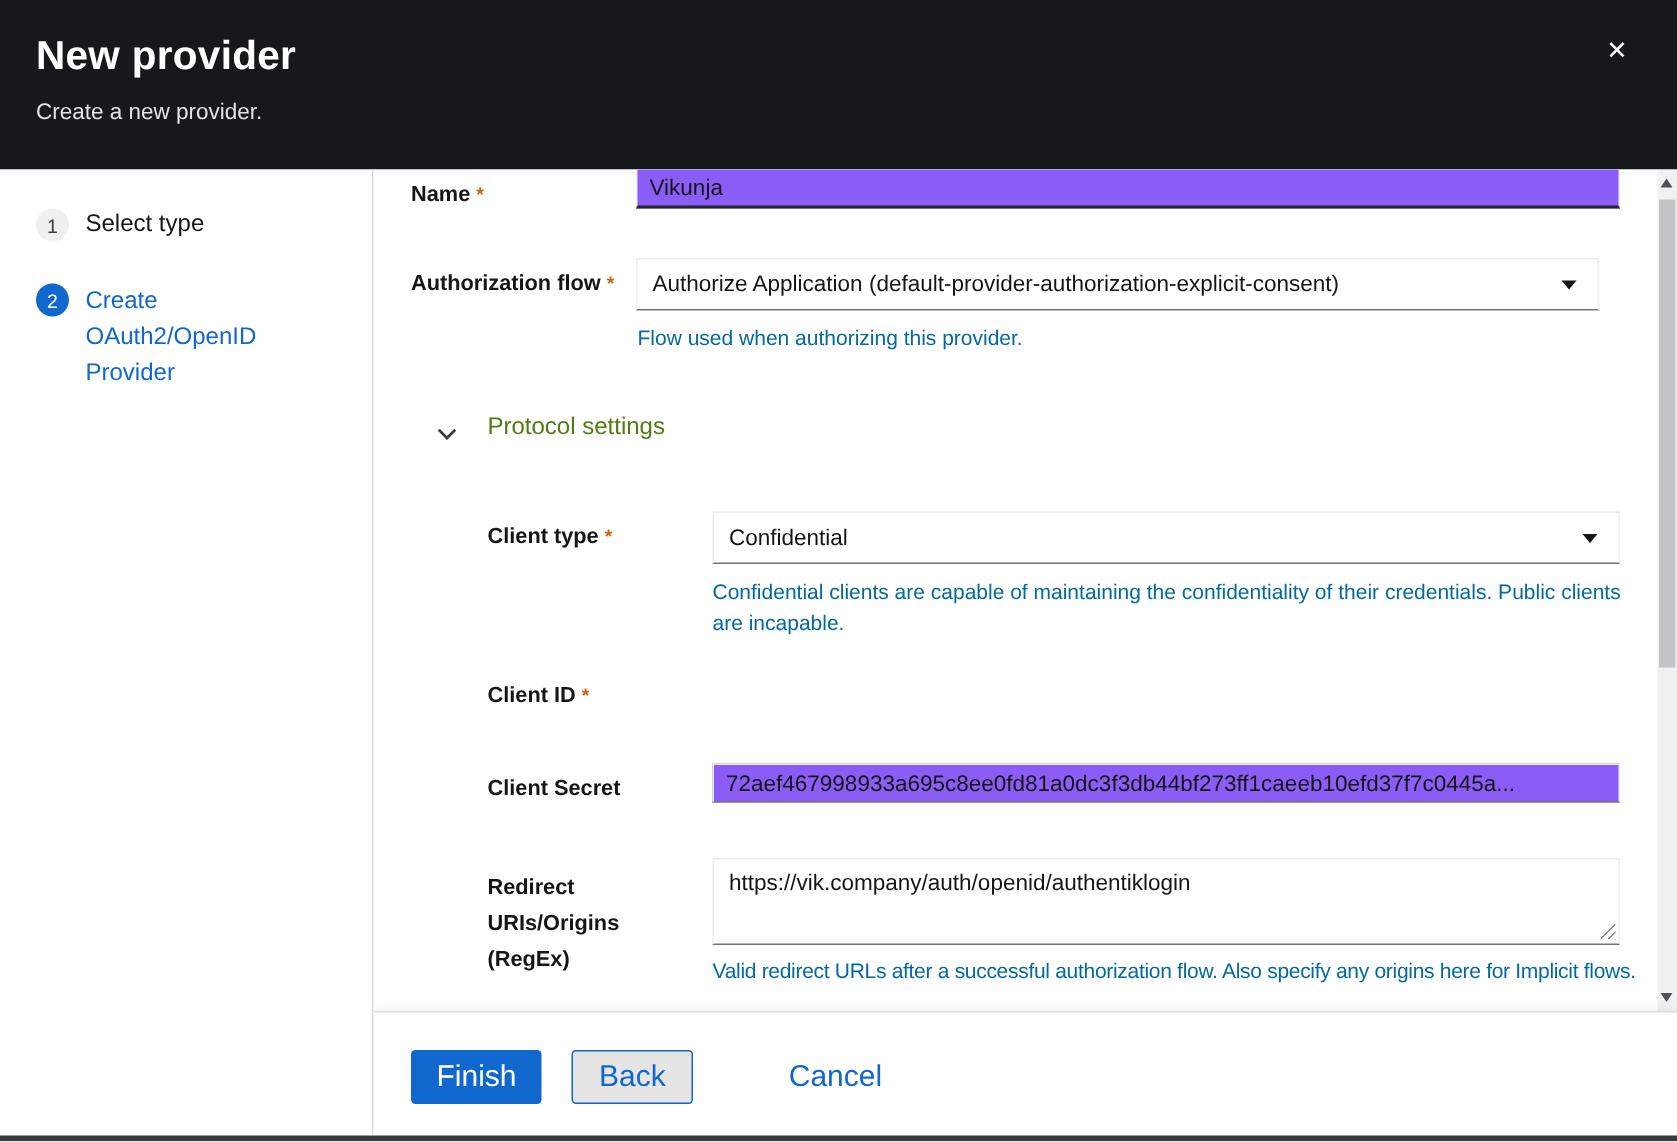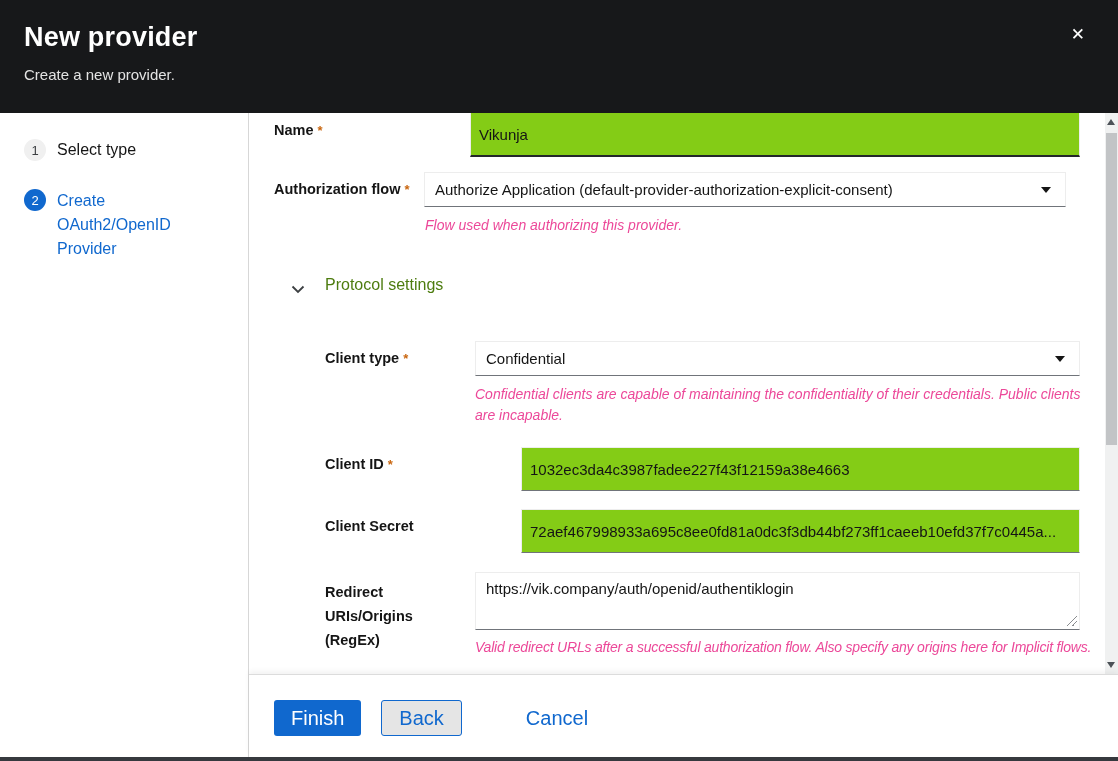--- a/index.html
+++ b/index.html
@@ -28,31 +28,31 @@
   .step-label { font-size:16px; line-height:24px; width:126px; }
   .step.s1 .step-label { color:#151515; line-height:22px; }
   .step.s2 .step-label { color:var(--accent,#1068ce); }
 
   
   .content { position:absolute; left:249px; top:113px; width:856px; height:561px;
     background:#fff; overflow:hidden; }
   .field-label { position:absolute; width:146px; font-size:14.5px; font-weight:700;
     color:#151515; line-height:18px; }
   .req { color:var(--required,#c9660f); margin-left:4px; font-size:13px; }
-  .tf { position:absolute; height:44px; background:#84cc16; border:1px solid #ededed;
+  .tf { position:absolute; height:26px; background:#8b5cf6; border:1px solid #ededed;
     border-bottom:1px solid #70747a; font-size:15px; color:#151515; padding:0 8px;
-    font-family:inherit; outline:none;margin-left:46px; }
+    font-family:inherit; outline:none; }
   .sel { position:absolute; height:35px; background:#fff; border:1px solid #ededed;
     border-bottom:1px solid #70747a; font-size:15px; color:#151515;
     display:flex; align-items:center; padding:0 34px 0 10px; cursor:pointer;
     white-space:nowrap; overflow:hidden; }
   .caret { position:absolute; right:14px; top:50%; margin-top:-3px; width:0; height:0;
     border-left:5px solid transparent; border-right:5px solid transparent;
     border-top:6px solid #151515; }
-  .help { position:absolute; font-size:14px; color:#ec4899; line-height:21px;font-style:italic; }
+  .help { position:absolute; font-size:14px; color:#0369a1; line-height:21px; }
 
   #name-label { left:25px; top:8px; }
   #name-input { left:175px; right:25px; top:0; border-top:none; border-bottom:2px solid #23262b; }
   #auth-label { left:25px; top:67px; }
   #auth-select { left:175px; right:39px; top:59px; }
   #auth-help { left:176px; top:102px; right:40px; }
 
   #protocol-header { position:absolute; left:0; right:30px; top:160px; height:26px; cursor:pointer;
     background:none; border:none; text-align:left; font-family:inherit; }
   #protocol-chevron { position:absolute; left:42px; top:9px; }
@@ -153,21 +153,20 @@
     </label>
     <div class="sel" id="ct-select">
       <span>Confidential</span>
       <span class="caret"></span>
     </div>
     <div class="help" id="ct-help">Confidential clients are capable of maintaining the confidentiality of their credentials. Public clients are incapable.</div>
 
     <label class="field-label" id="cid-label">
       <span>Client ID</span><span class="req">*</span>
     </label>
-    <input class="tf" id="cid-input" type="text" value="1032ec3da4c3987fadee227f43f12159a38e4663" style="">
 
     <label class="field-label" id="cs-label">
       <span>Client Secret</span>
     </label>
     <input class="tf" id="cs-input" type="text" value="72aef467998933a695c8ee0fd81a0dc3f3db44bf273ff1caeeb10efd37f7c0445a..." style="">
 
     <label class="field-label" id="ru-label">
       <span>Redirect URIs/Origins (RegEx)</span>
     </label>
     <textarea id="ru-textarea" style="">https://vik.company/auth/openid/authentiklogin</textarea>

